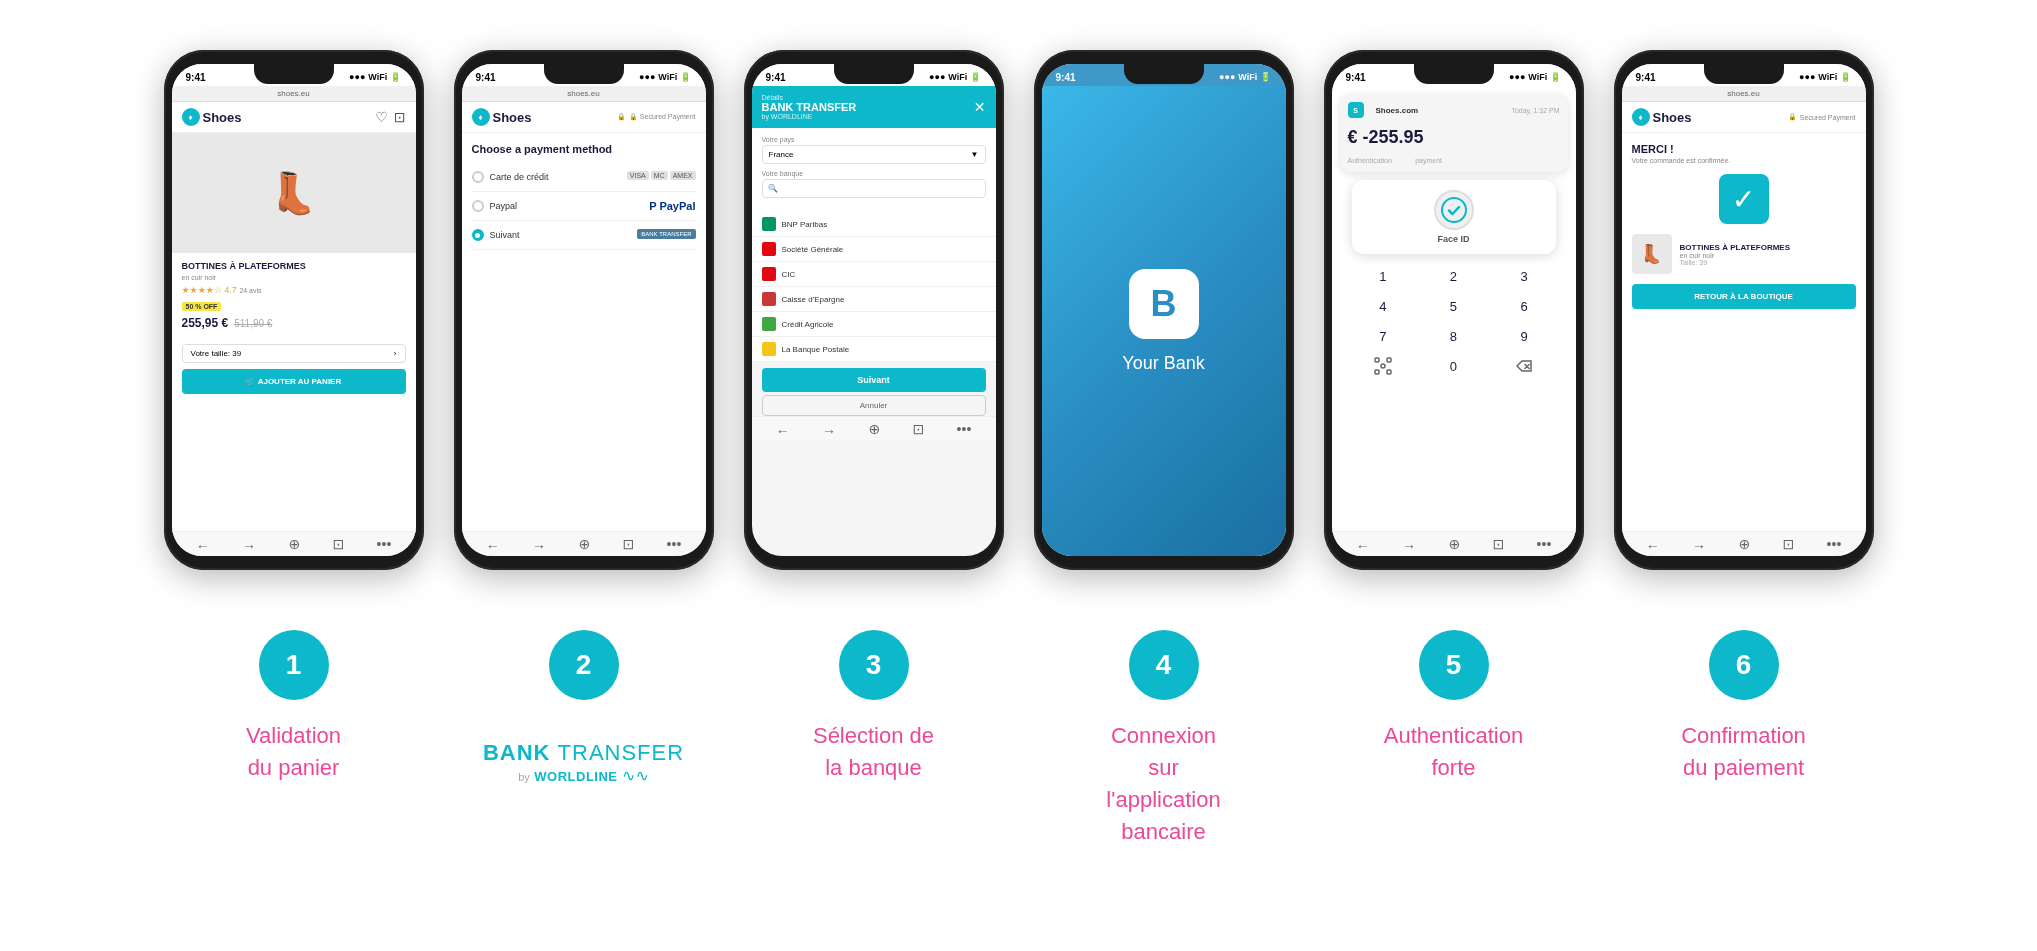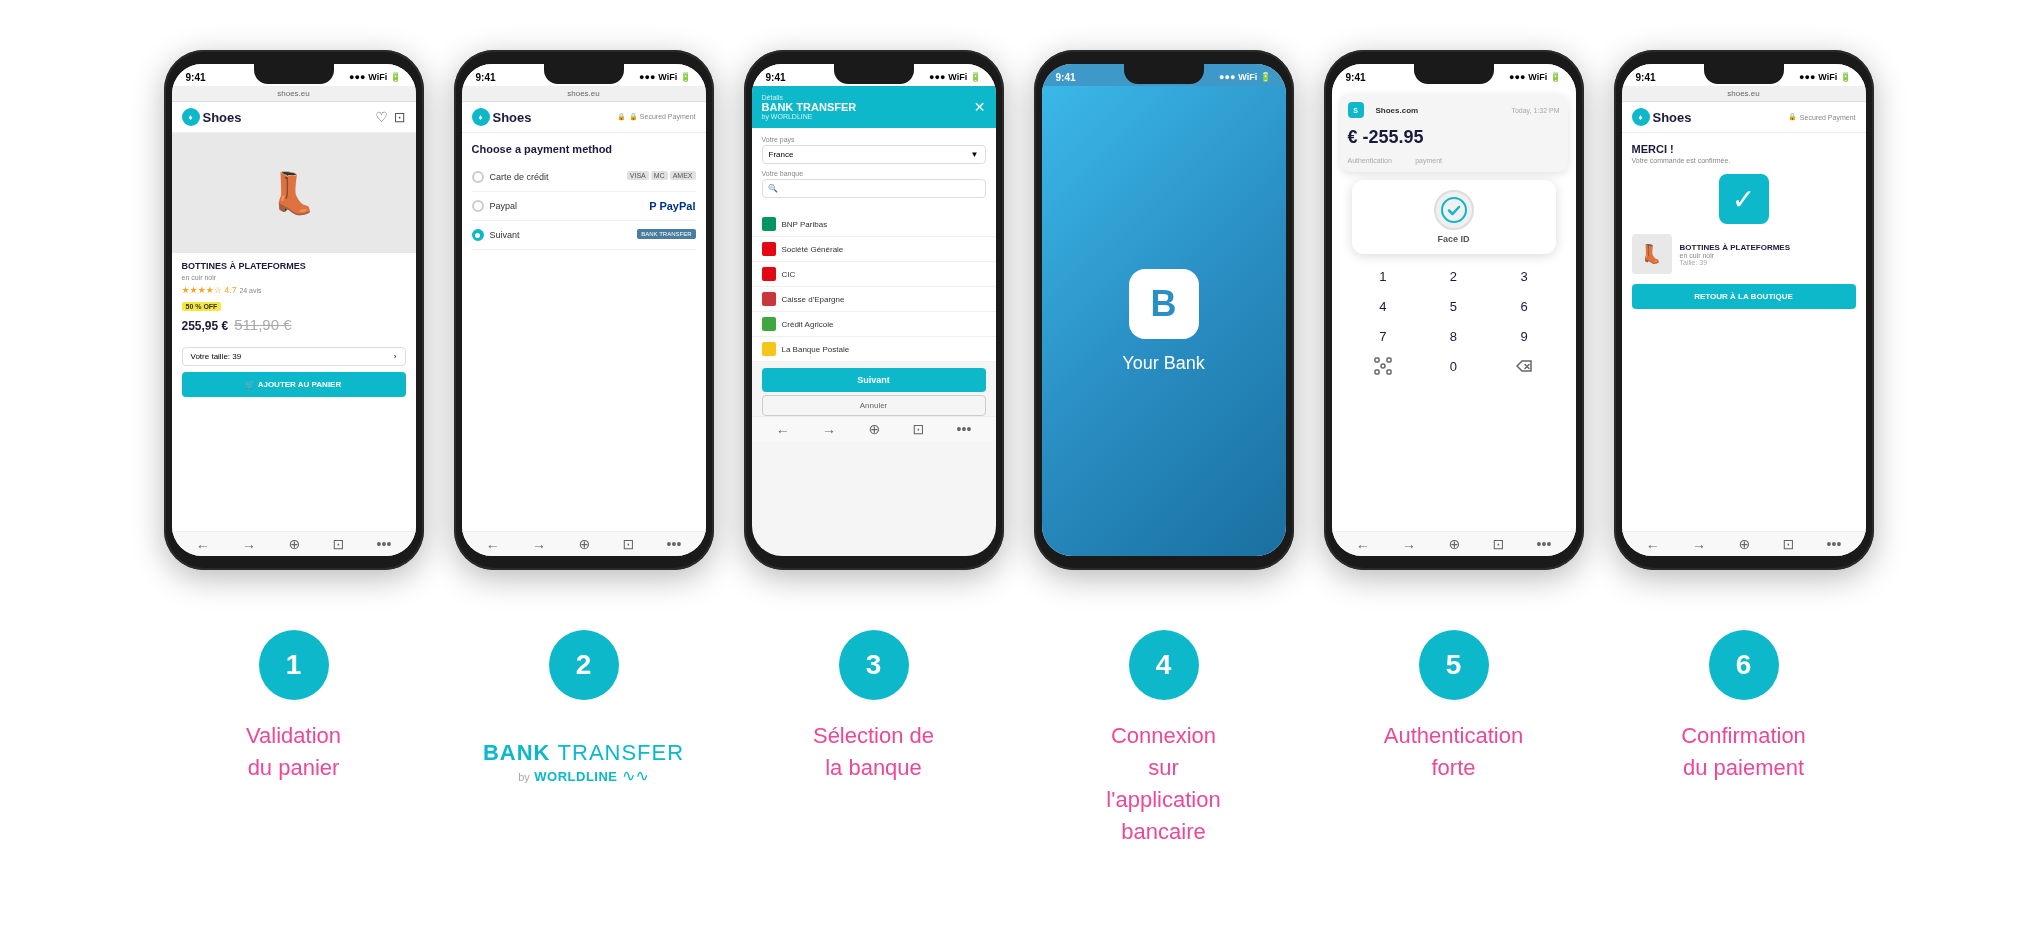--- a/index.html
+++ b/index.html
@@ -160,21 +160,21 @@
     .product-sub { font-size: 7px; color: #888; margin-top: 1px; }
     .stars { color: #f5a623; font-size: 9px; margin-top: 4px; }
     .review-count { color: #888; font-size: 7px; }
     .badge-off {
       display: inline-block; background: #f5e642; color: #333;
       font-size: 7px; font-weight: 700; padding: 1px 4px;
       border-radius: 2px; margin-top: 3px;
     }
     .price-row { display: flex; gap: 6px; align-items: baseline; margin-top: 3px; }
     .price-main { font-size: 12px; font-weight: 700; color: #1a1a3e; }
-    .price-old { font-size: 15px; color: #aaa; text-decoration: line-through; }
+    .price-old { font-size: 10px; color: #aaa; text-decoration: line-through; }
     .size-select {
       border: 1px solid #ddd; border-radius: 4px;
       padding: 4px 8px; font-size: 8px;
       display: flex; justify-content: space-between; align-items: center;
       margin: 6px 10px 0;
     }
     .add-to-cart {
       background: #0cb8c9; color: white;
       text-align: center; padding: 8px;
       font-size: 8px; font-weight: 700; border-radius: 4px;

